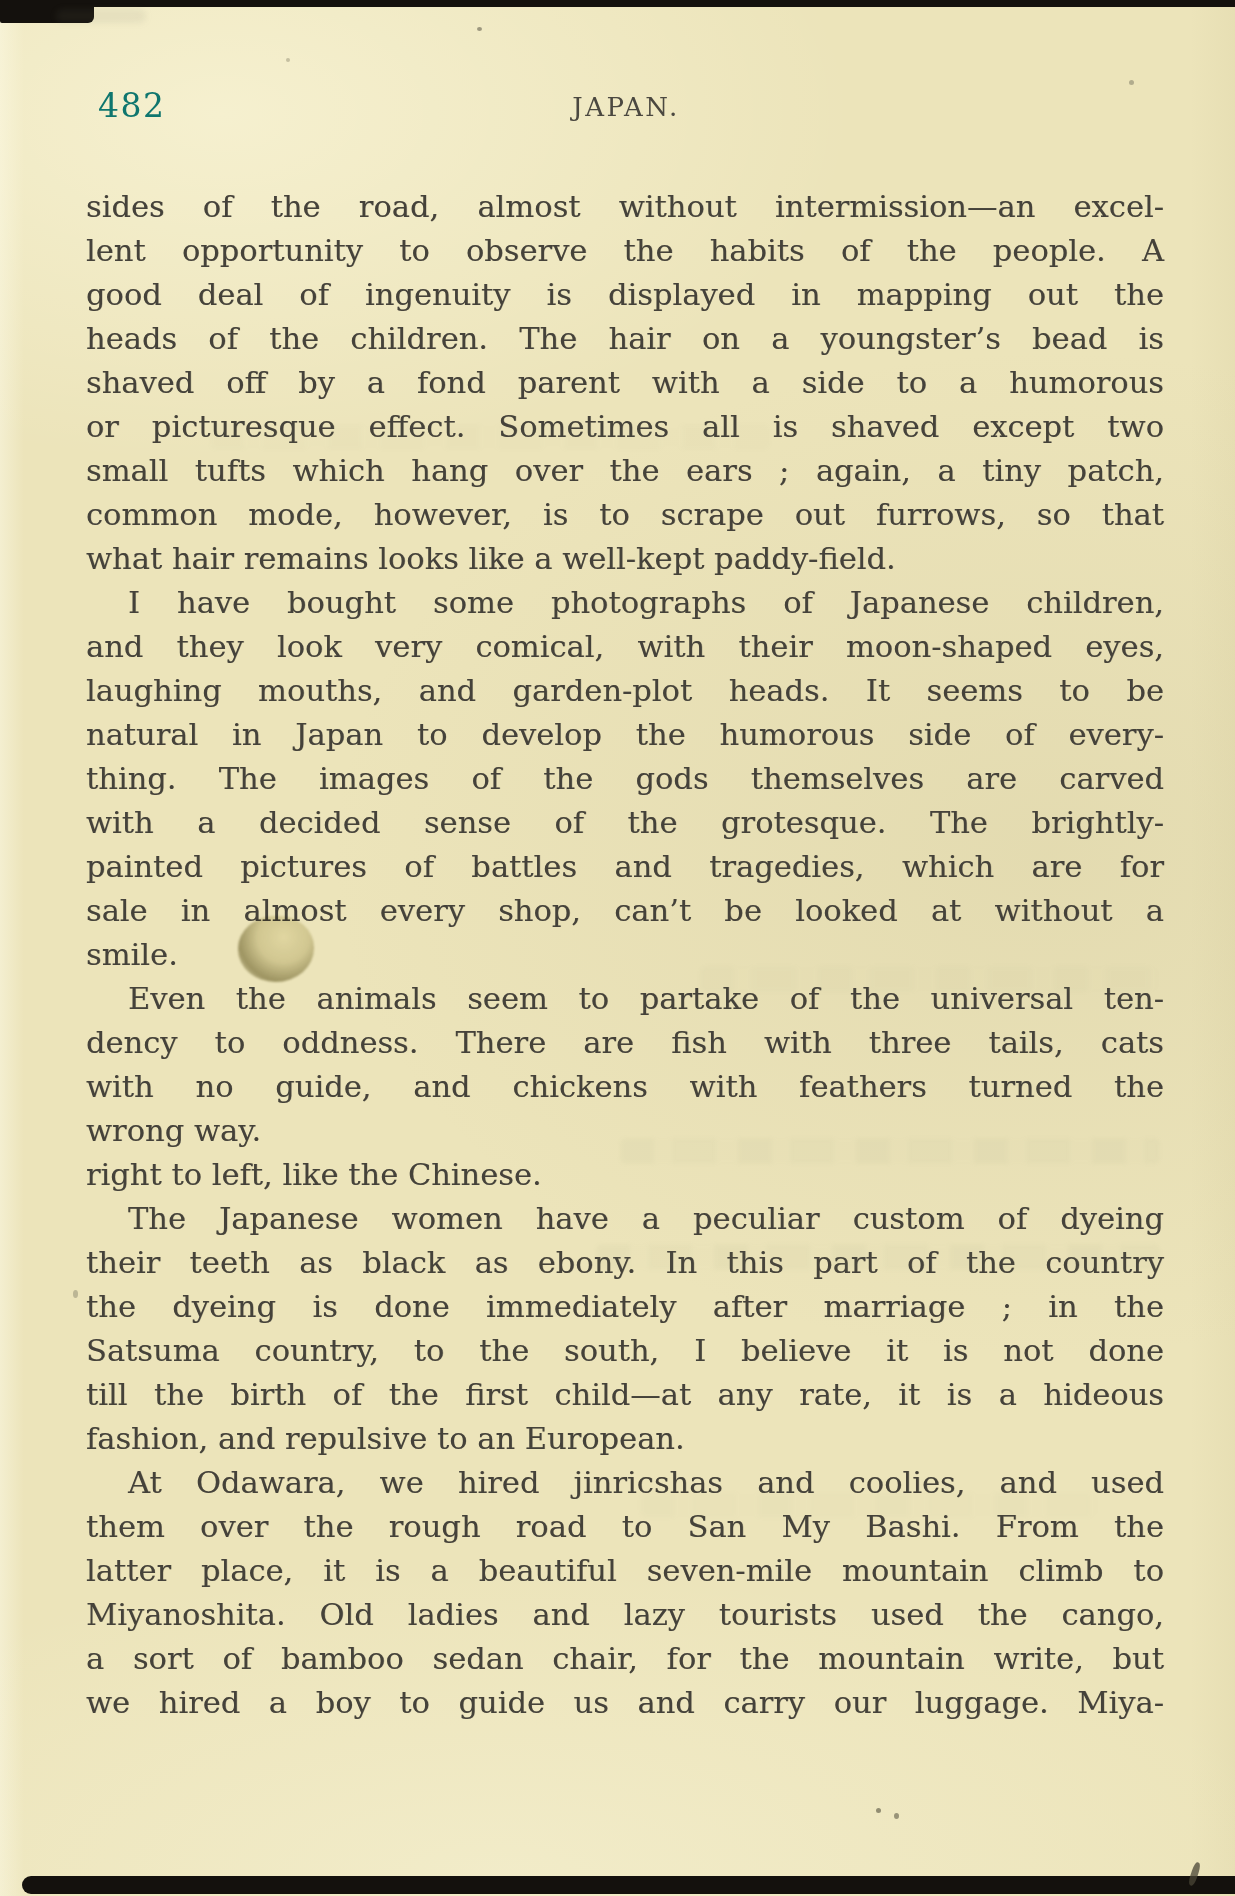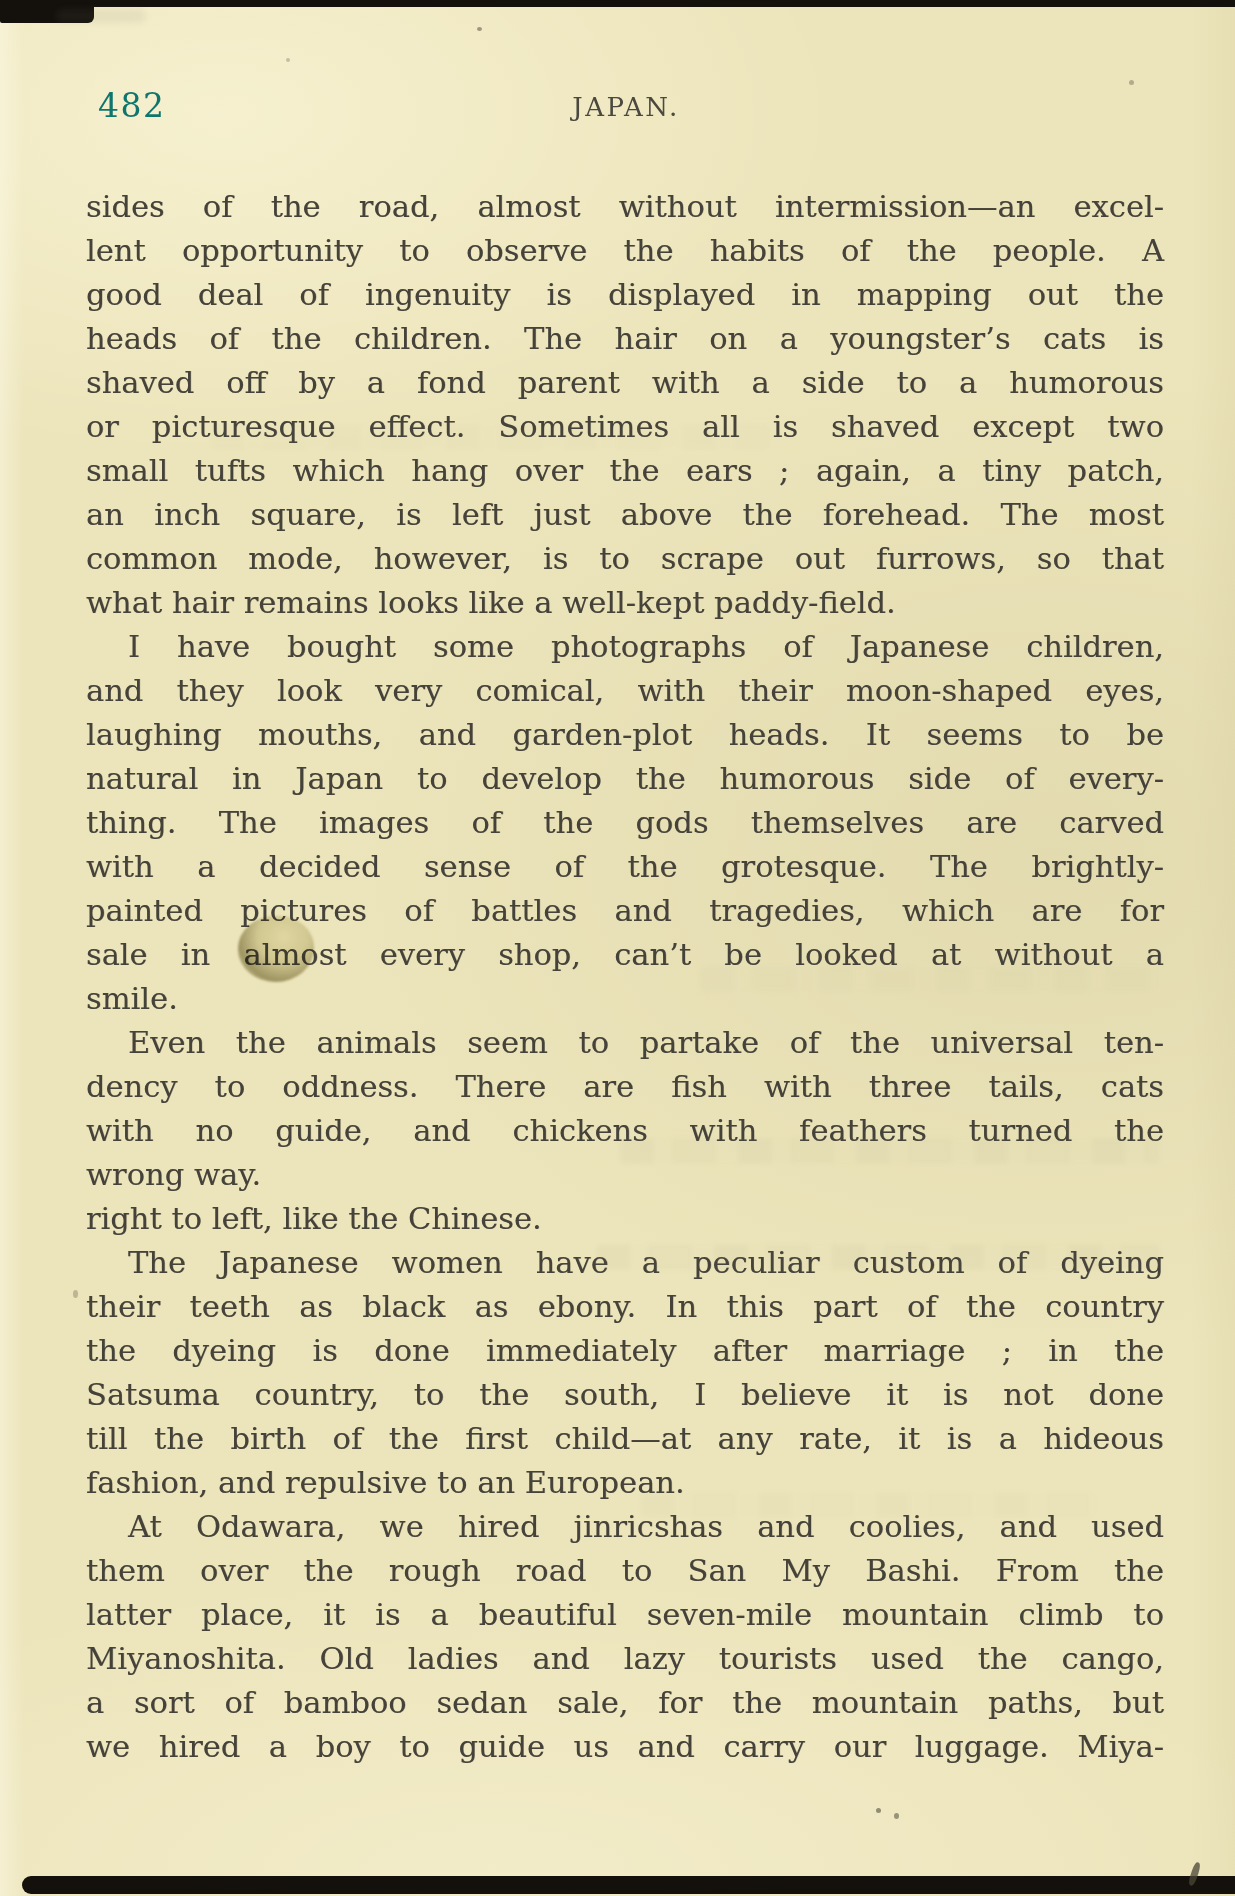--- a/index.html
+++ b/index.html
@@ -97,25 +97,24 @@
 <div class="scan-bar" id="bar-bottom"></div>
 <div id="smudge-top"></div>
 
 <div id="page-number">482</div>
 <div id="running-title">JAPAN.</div>
 
 <div id="page-text">
     <div class="line">sides of the road, almost without intermission—an excel-</div>
     <div class="line">lent opportunity to observe the habits of the people.  A</div>
     <div class="line">good deal of ingenuity is displayed in mapping out the</div>
-    <div class="line">heads of the children.  The hair on a youngster’s cats is</div>
+    <div class="line">heads of the children.  The hair on a youngster’s bead is</div>
     <div class="line">shaved off by a fond parent with a side to a humorous</div>
     <div class="line">or picturesque effect.  Sometimes all is shaved except two</div>
     <div class="line">small tufts which hang over the ears ;  again, a tiny patch,</div>
-    <div class="line">an inch square, is left just above the forehead.  The most</div>
     <div class="line">common mode, however, is to scrape out furrows, so that</div>
     <div class="line para-end">what hair remains looks like a well-kept paddy-field.</div>
     <div class="line indent">I have bought some photographs of Japanese children,</div>
     <div class="line">and they look very comical, with their moon-shaped eyes,</div>
     <div class="line">laughing mouths, and garden-plot heads.  It seems to be</div>
     <div class="line">natural in Japan to develop the humorous side of every-</div>
     <div class="line">thing.  The images of the gods themselves are carved</div>
     <div class="line">with a decided sense of the grotesque.  The brightly-</div>
     <div class="line">painted pictures of battles and tragedies, which are for</div>
     <div class="line">sale in almost every shop, can’t be looked at without a</div>
@@ -128,21 +127,21 @@
     <div class="line indent">The Japanese women have a peculiar custom of dyeing</div>
     <div class="line">their teeth as black as ebony.  In this part of the country</div>
     <div class="line">the dyeing is done immediately after marriage ; in the</div>
     <div class="line">Satsuma country, to the south, I believe it is not done</div>
     <div class="line">till the birth of the first child—at any rate, it is a hideous</div>
     <div class="line para-end">fashion, and repulsive to an European.</div>
     <div class="line indent">At Odawara, we hired jinricshas and coolies, and used</div>
     <div class="line">them over the rough road to San My Bashi.  From the</div>
     <div class="line">latter place, it is a beautiful seven-mile mountain climb to</div>
     <div class="line">Miyanoshita. Old ladies and lazy tourists used the cango,</div>
-    <div class="line">a sort of bamboo sedan sale, for the mountain paths, but</div>
+    <div class="line">a sort of bamboo sedan chair, for the mountain write, but</div>
     <div class="line">we hired a boy to guide us and carry our luggage.  Miya-</div>
   </div>
 
 <div id="ink-stain"></div>
 <div class="show-through" id="ghost-1"></div>
 <div class="show-through" id="ghost-2"></div>
 <div class="show-through" id="ghost-3"></div>
 <div class="show-through" id="ghost-4"></div>
 <div class="show-through" id="ghost-5"></div>
 <div class="speck" id="speck-1"></div>

